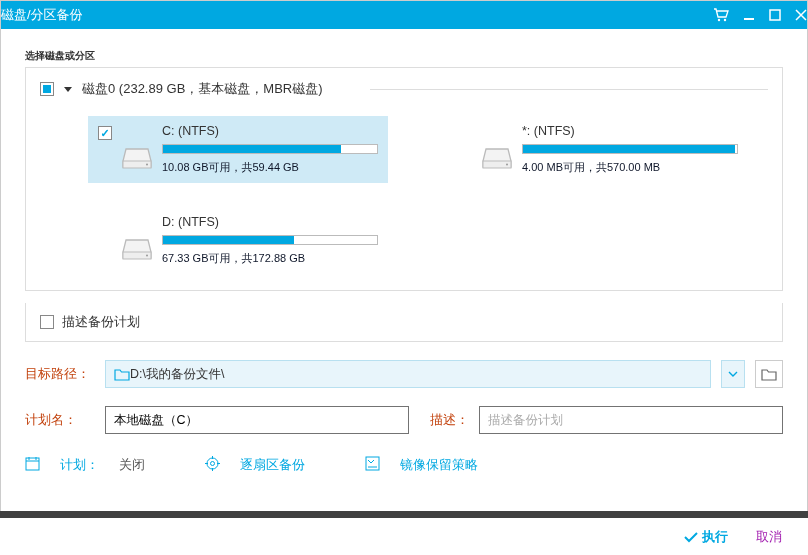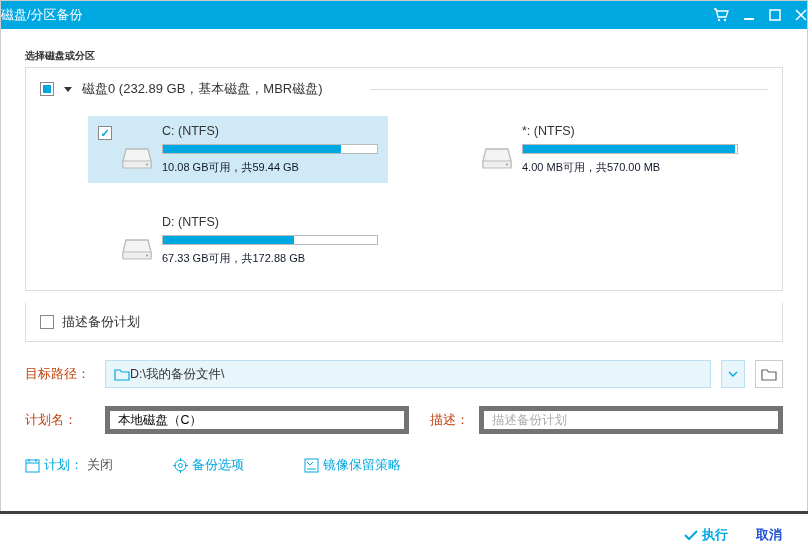--- a/index.html
+++ b/index.html
@@ -38,30 +38,30 @@
 
 .row { display: flex; align-items: center; gap: 10px; margin-bottom: 18px; }
 .row .label { width: 70px; font-size: 13px; color: #c2410c; }
 .path-box { flex: 1; display: flex; align-items: center; border: 1px solid #b8e0f0; background: #e8f5fb; height: 28px; padding: 0 8px; gap: 0; }
 .path-box .folder-icon { color: #00a8e1; }
 .path-box .path-text { flex: 1; font-size: 12.5px; color: #333; }
 .path-box .need { font-size: 12px; color: #999; }
 .dd-btn { width: 24px; height: 28px; border: 1px solid #b8e0f0; background: #e8f5fb; display: flex; align-items: center; justify-content: center; cursor: pointer; color: #00a8e1; }
 .browse-btn { width: 28px; height: 28px; border: 1px solid #ccc; display: flex; align-items: center; justify-content: center; cursor: pointer; }
 
-.text-input { flex: 1; height: 28px; border: 5px solid #737373; padding: 9px 8px; font-size: 12.5px; font-family: inherit; }
+.text-input { flex: 1; height: 28px; border: 1px solid #737373; padding: 9px 8px; font-size: 12.5px; font-family: inherit; }
 .text-input::placeholder { color: #aaa; }
 
 .links-row { display: flex; gap: 60px; align-items: center; padding: 4px 0 0 0; }
-.link { color: #00a8e1; font-size: 13px; display: flex; align-items: center; gap: 4px; cursor: pointer; }
+.link { color: #00a8e1; font-size: 13px; display: flex; align-items: flex-start; gap: 20px; cursor: pointer; }
 .link .state { color: #555; }
 
-.footer { position: absolute; bottom: 0; left: 0; right: 0; border-top: 3px solid #404040; height: 44px; display: flex; align-items: center; justify-content: flex-end; gap: 28px; padding: 0 26px; background: #fff; }
+.footer { position: absolute; bottom: 0; left: 0; right: 0; border-top: 7px solid #404040; height: 44px; display: flex; align-items: center; justify-content: flex-end; gap: 28px; padding: 0 26px; background: #fff; }
 .footer .exec { color: #00a8e1; font-weight: 600; display: flex; align-items: center; gap: 4px; cursor: pointer; }
-.footer .cancel { color: #1d4ed8; cursor: pointer; font-weight: bold; }
+.footer .cancel { color: #a21caf; cursor: pointer; }
 
 svg { display: block; }
 </style>
 </head>
 <body>
 
 <div class="titlebar">
   <span class="title">磁盘/分区备份</span>
   <div class="win-btns">
     <span>
@@ -196,21 +196,21 @@
         </svg>
       <span>计划：</span>
       <span class="state">关闭</span>
     </span>
     <span class="link">
       <svg width="15" height="15">
           <circle cx="7.5" cy="7.5" r="5.5" stroke="#00a8e1" fill="none"></circle>
           <circle cx="7.5" cy="7.5" r="2" stroke="#00a8e1" fill="none"></circle>
           <path d="M7.5 0v3M7.5 12v3M0 7.5h3M12 7.5h3" stroke="#00a8e1"></path>
         </svg>
-      <span>备份选项</span>
+      <span>逐扇区备份</span>
     </span>
     <span class="link">
       <svg width="15" height="15">
           <rect x="1" y="1" width="13" height="13" stroke="#00a8e1" fill="none"></rect>
           <path d="M3 4l3 3 3-3M3 11h9" stroke="#00a8e1" fill="none"></path>
         </svg>
       <span>镜像保留策略</span>
     </span>
   </div>
 </div>

